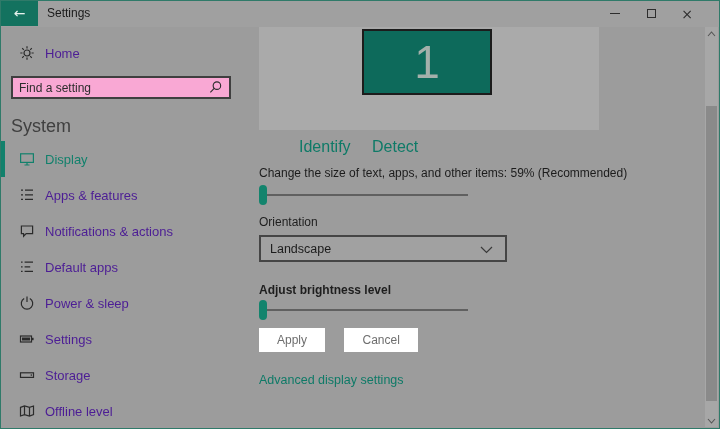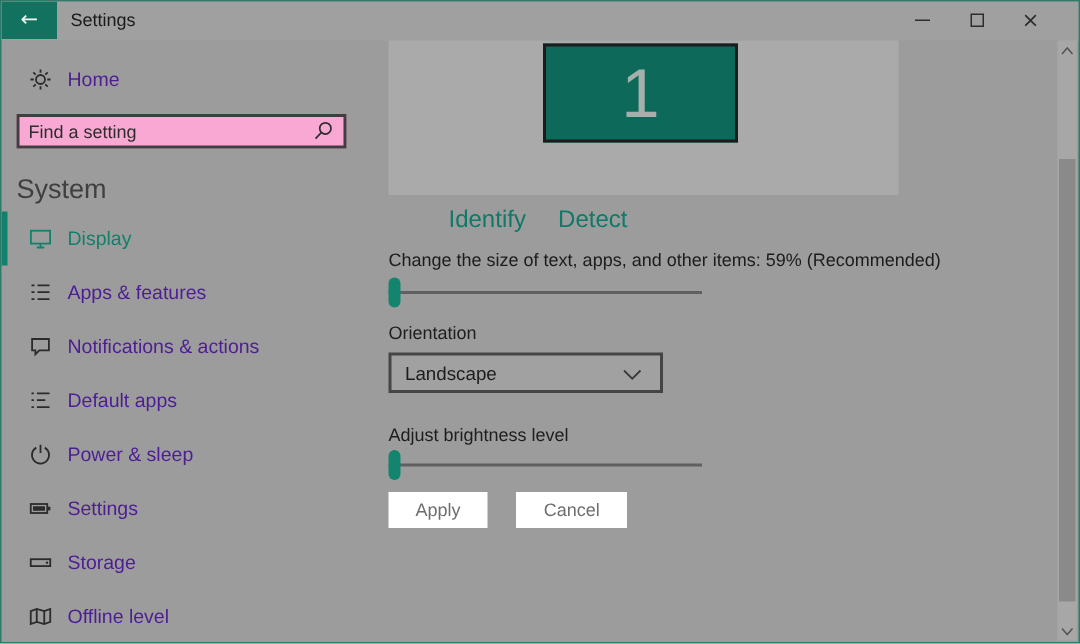--- a/index.html
+++ b/index.html
@@ -72,26 +72,26 @@
   .link { color:#0e7a67; display:inline-block; }
   .link + .link { margin-left:17px; }
   .scale-label { position:absolute; top:139px; left:0; font-size:12px; color:#1c1c1c; white-space:nowrap; }
   .slider { position:absolute; left:0; width:209px; height:20px; }
   .slider-1 { top:158px; }
   .slider-2 { top:273px; }
   .slider-track { position:absolute; top:9px; left:0; width:209px; height:2px; background:#606060; }
   .slider-thumb { position:absolute; top:0; left:0; width:8px; height:20px; border-radius:4px; background:#13846d; }
   .orient-label { position:absolute; top:188px; left:0; font-size:12px; }
   .dropdown {
-    position:absolute; top:208px; left:0; width:183px; height:27px;
+    position:absolute; top:208px; left:0; width:248px; height:27px;
     border:2px solid #454545; background:#a1a1a1;
   }
   .dropdown-value { position:absolute; left:9px; top:50%; transform:translateY(-50%); font-size:12.5px; color:#1c1c1c; }
   .dropdown-chevron { position:absolute; right:12px; top:9px; }
-  .bright-label { position:absolute; top:256px; left:0; font-size:12px; }
+  .bright-label { position:absolute; top:256px; left:0; font-size:12px;font-weight:bold; }
   .btn-row { position:absolute; top:301px; left:0; }
   .btn {
     display:inline-block; height:24px; padding:0 18px; line-height:24px;
     background:#ffffff; color:#6e6e6e; font-size:12px; text-align:center;
     border:0; font-family:"Liberation Sans", sans-serif;
   }
   .btn-cancel { margin-left:15px; }
   .advanced-link { position:absolute; top:346px; left:0; font-size:12.5px; color:#0e7a67; }
   
   .scrollbar {
@@ -246,20 +246,21 @@
     <div class="slider slider-2">
       <div class="slider-track"></div>
       <div class="slider-thumb"></div>
     </div>
 
     <div class="btn-row">
       <button class="btn">Apply</button>
       <button class="btn btn-cancel">Cancel</button>
     </div>
 
+    <div class="advanced-link">Advanced display settings</div>
 
   </div>
 
   <div class="scrollbar">
     <div class="scroll-arrow scroll-up">
       <svg width="9" height="6" viewBox="0 0 9 6" fill="none" stroke="#555555" stroke-width="1.1">
         <path d="M1 5 L4.5 1 L8 5"></path>
       </svg>
     </div>
     <div class="scroll-thumb"></div>

